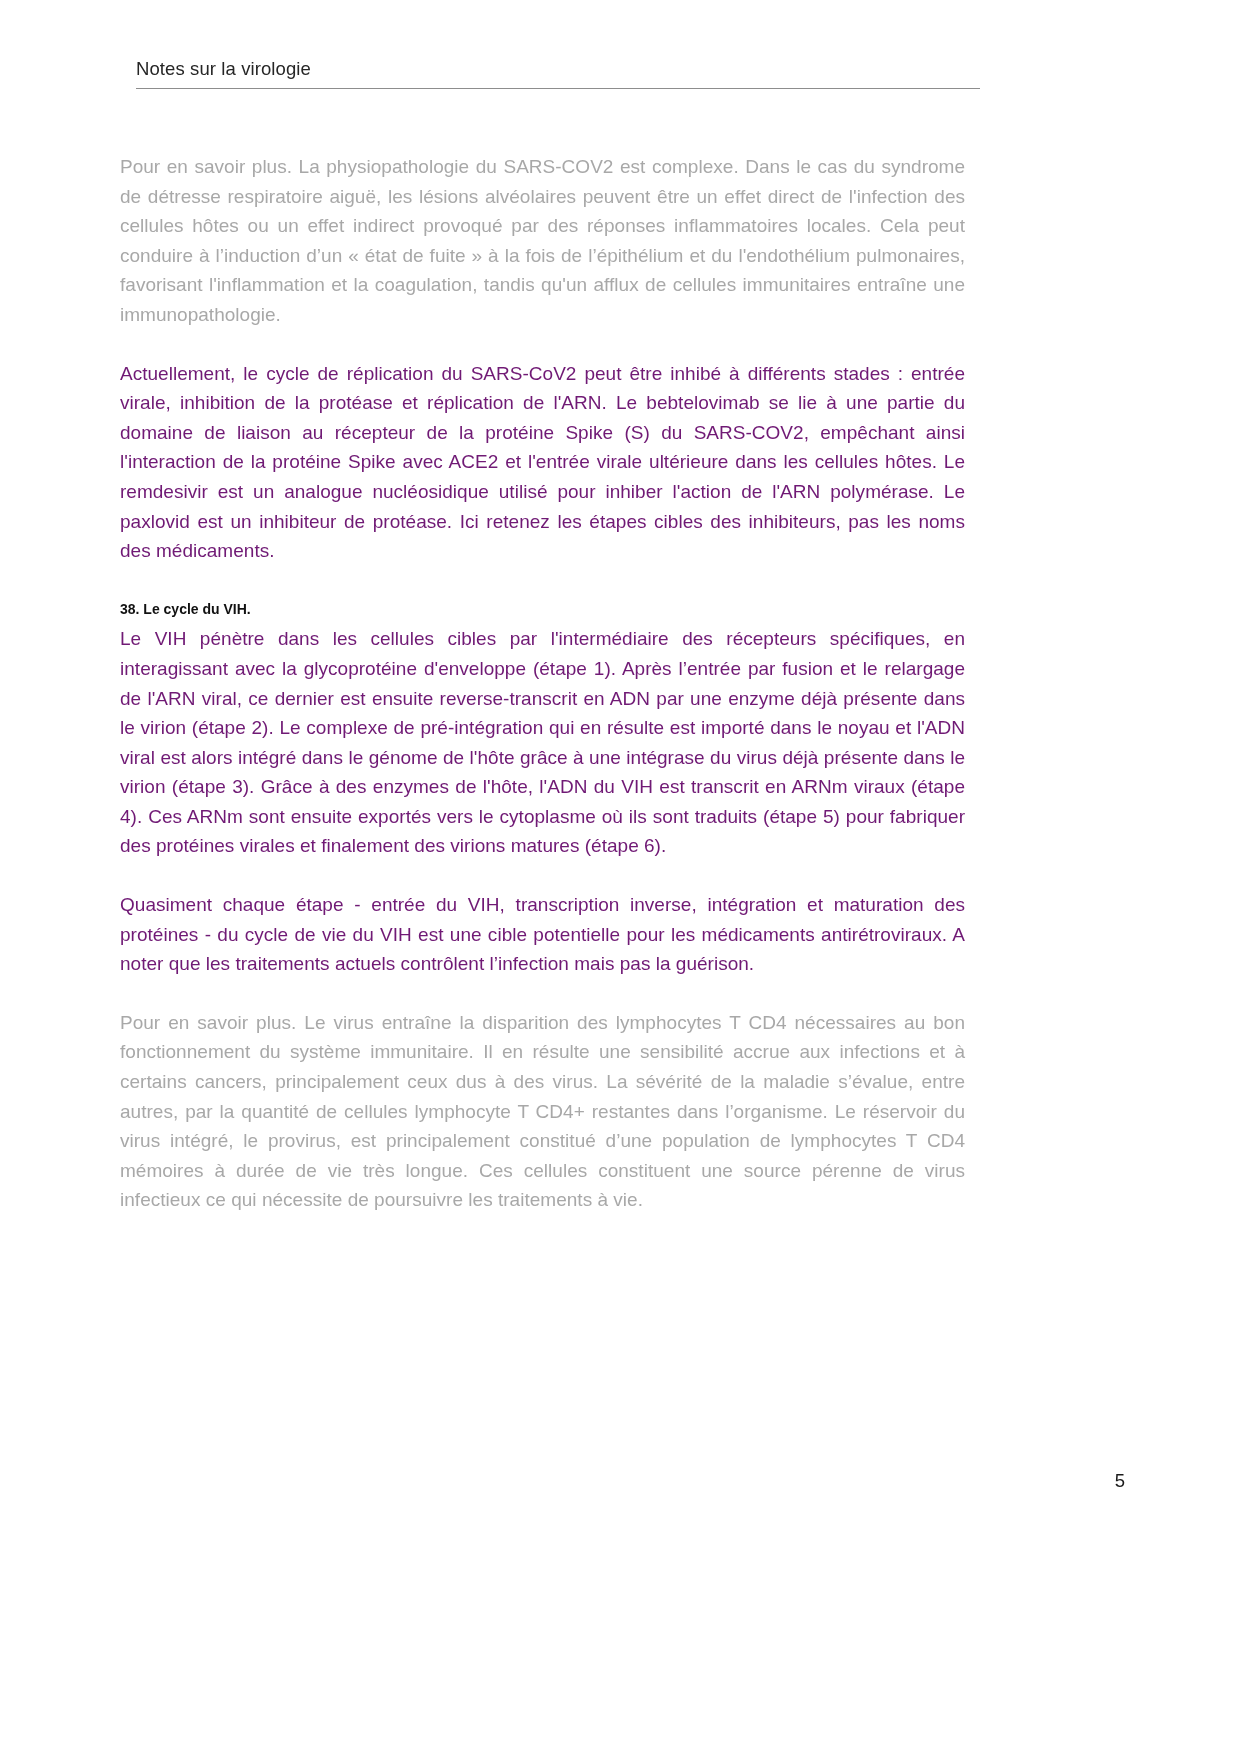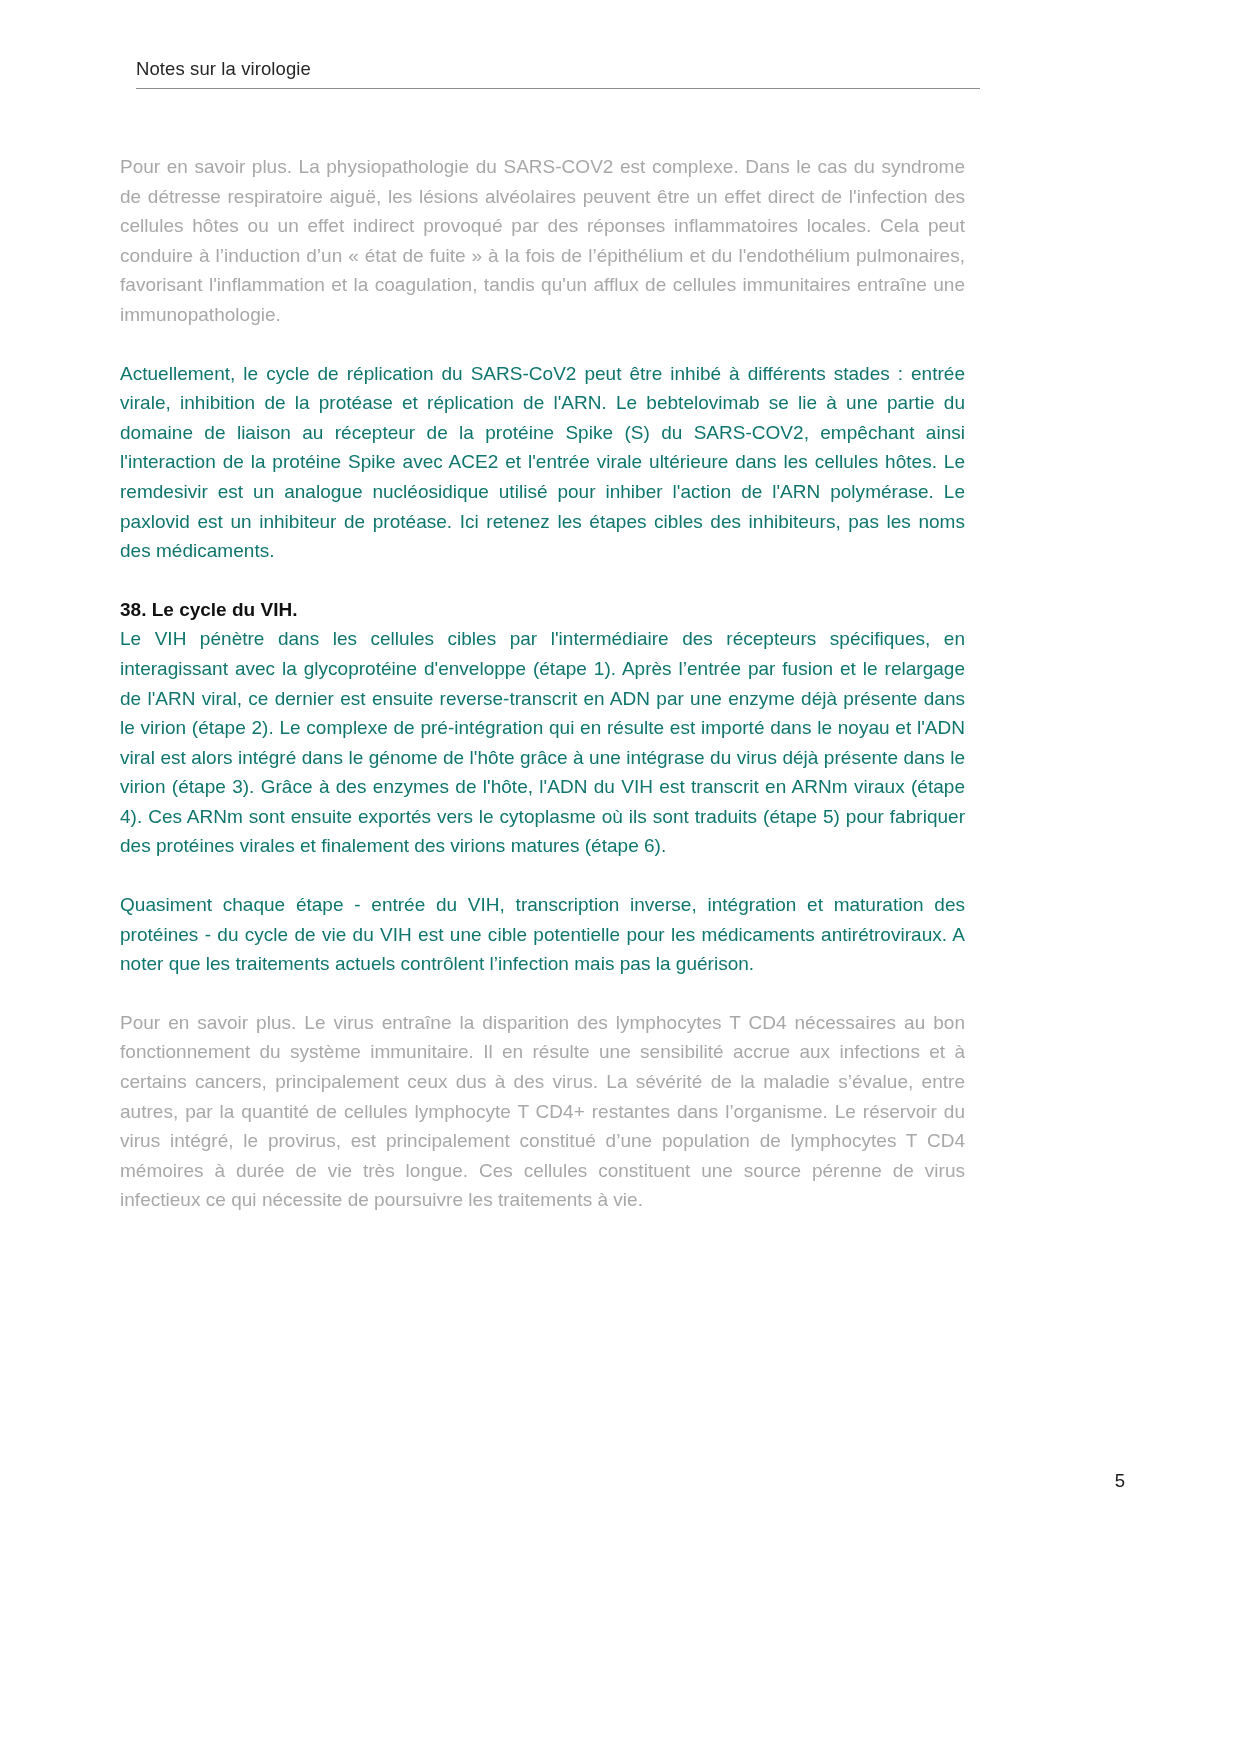--- a/index.html
+++ b/index.html
@@ -37,34 +37,34 @@
     position: absolute;
     left: 120px;
     top: 152px;
     width: 845px;
   }
   p.para {
     margin: 0 0 0 0;
     font-size: 19px;
     line-height: 29.6px;
     text-align: justify;
-    color: #0f766e;
+    color: #701a75;
     letter-spacing: 0.02px;
     -webkit-hyphens: none;
     hyphens: none;
   }
   p.para.gray {
     color: #a8a8a8;
   }
   p.para.spaced-after {
     margin-bottom: 29px;
   }
   .heading {
     margin: 0;
-    font-size: 19px;
+    font-size: 14px;
     line-height: 29.6px;
     font-weight: bold;
     color: #111111;
     text-align: left;
   }
   .page-number {
     position: absolute;
     right: 116px;
     bottom: 100px;
     font-size: 18.5px;

